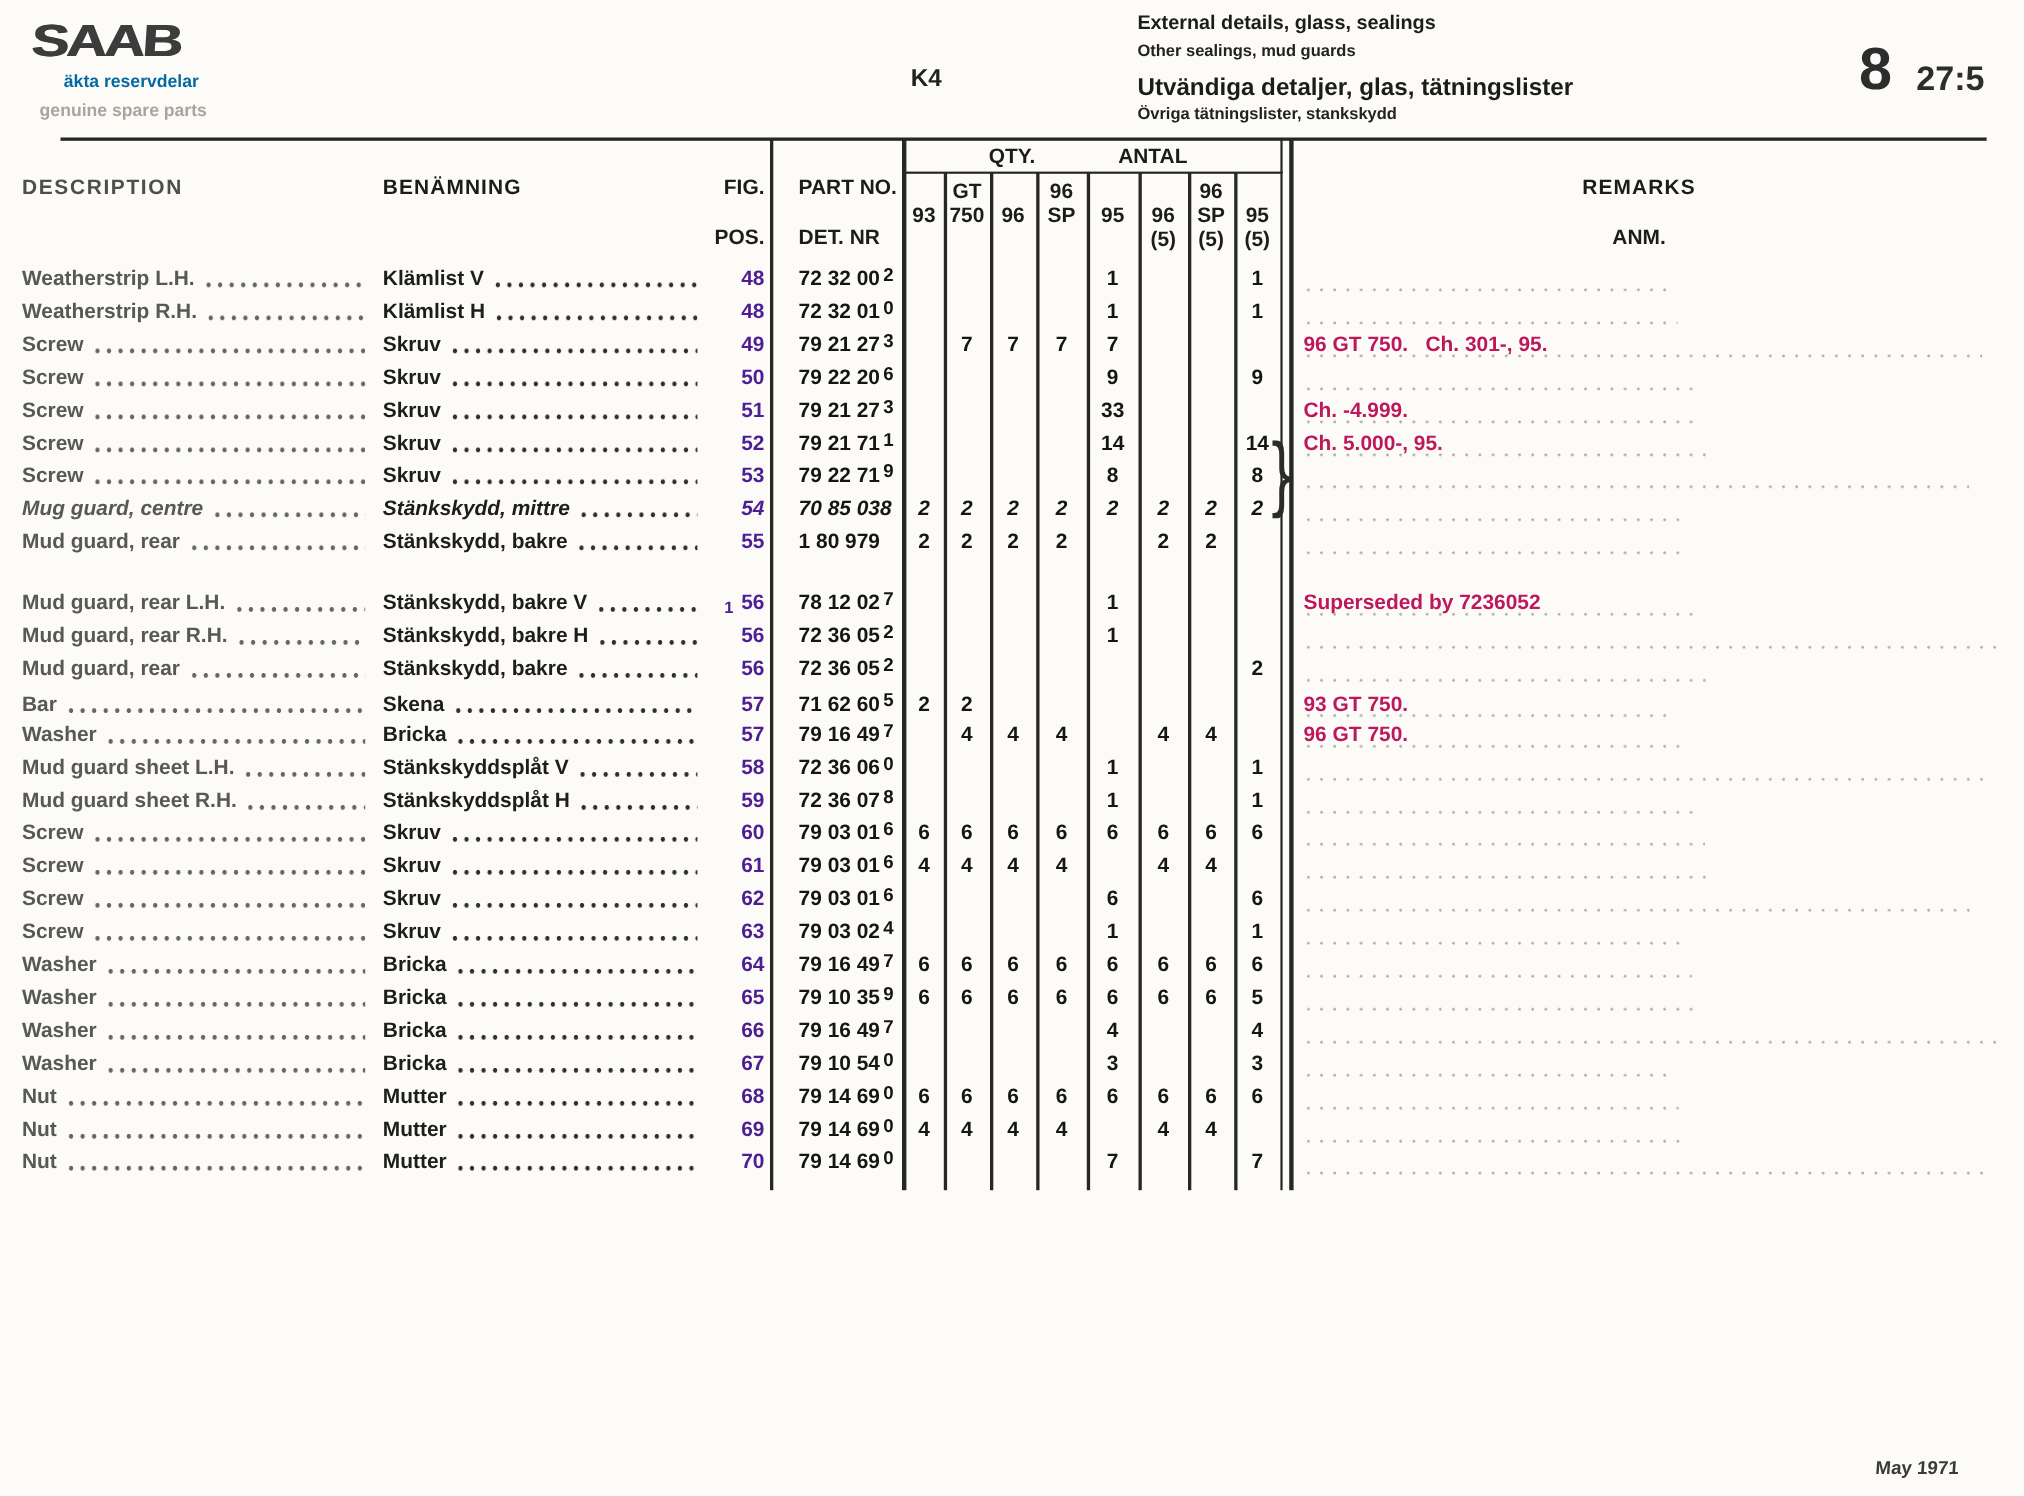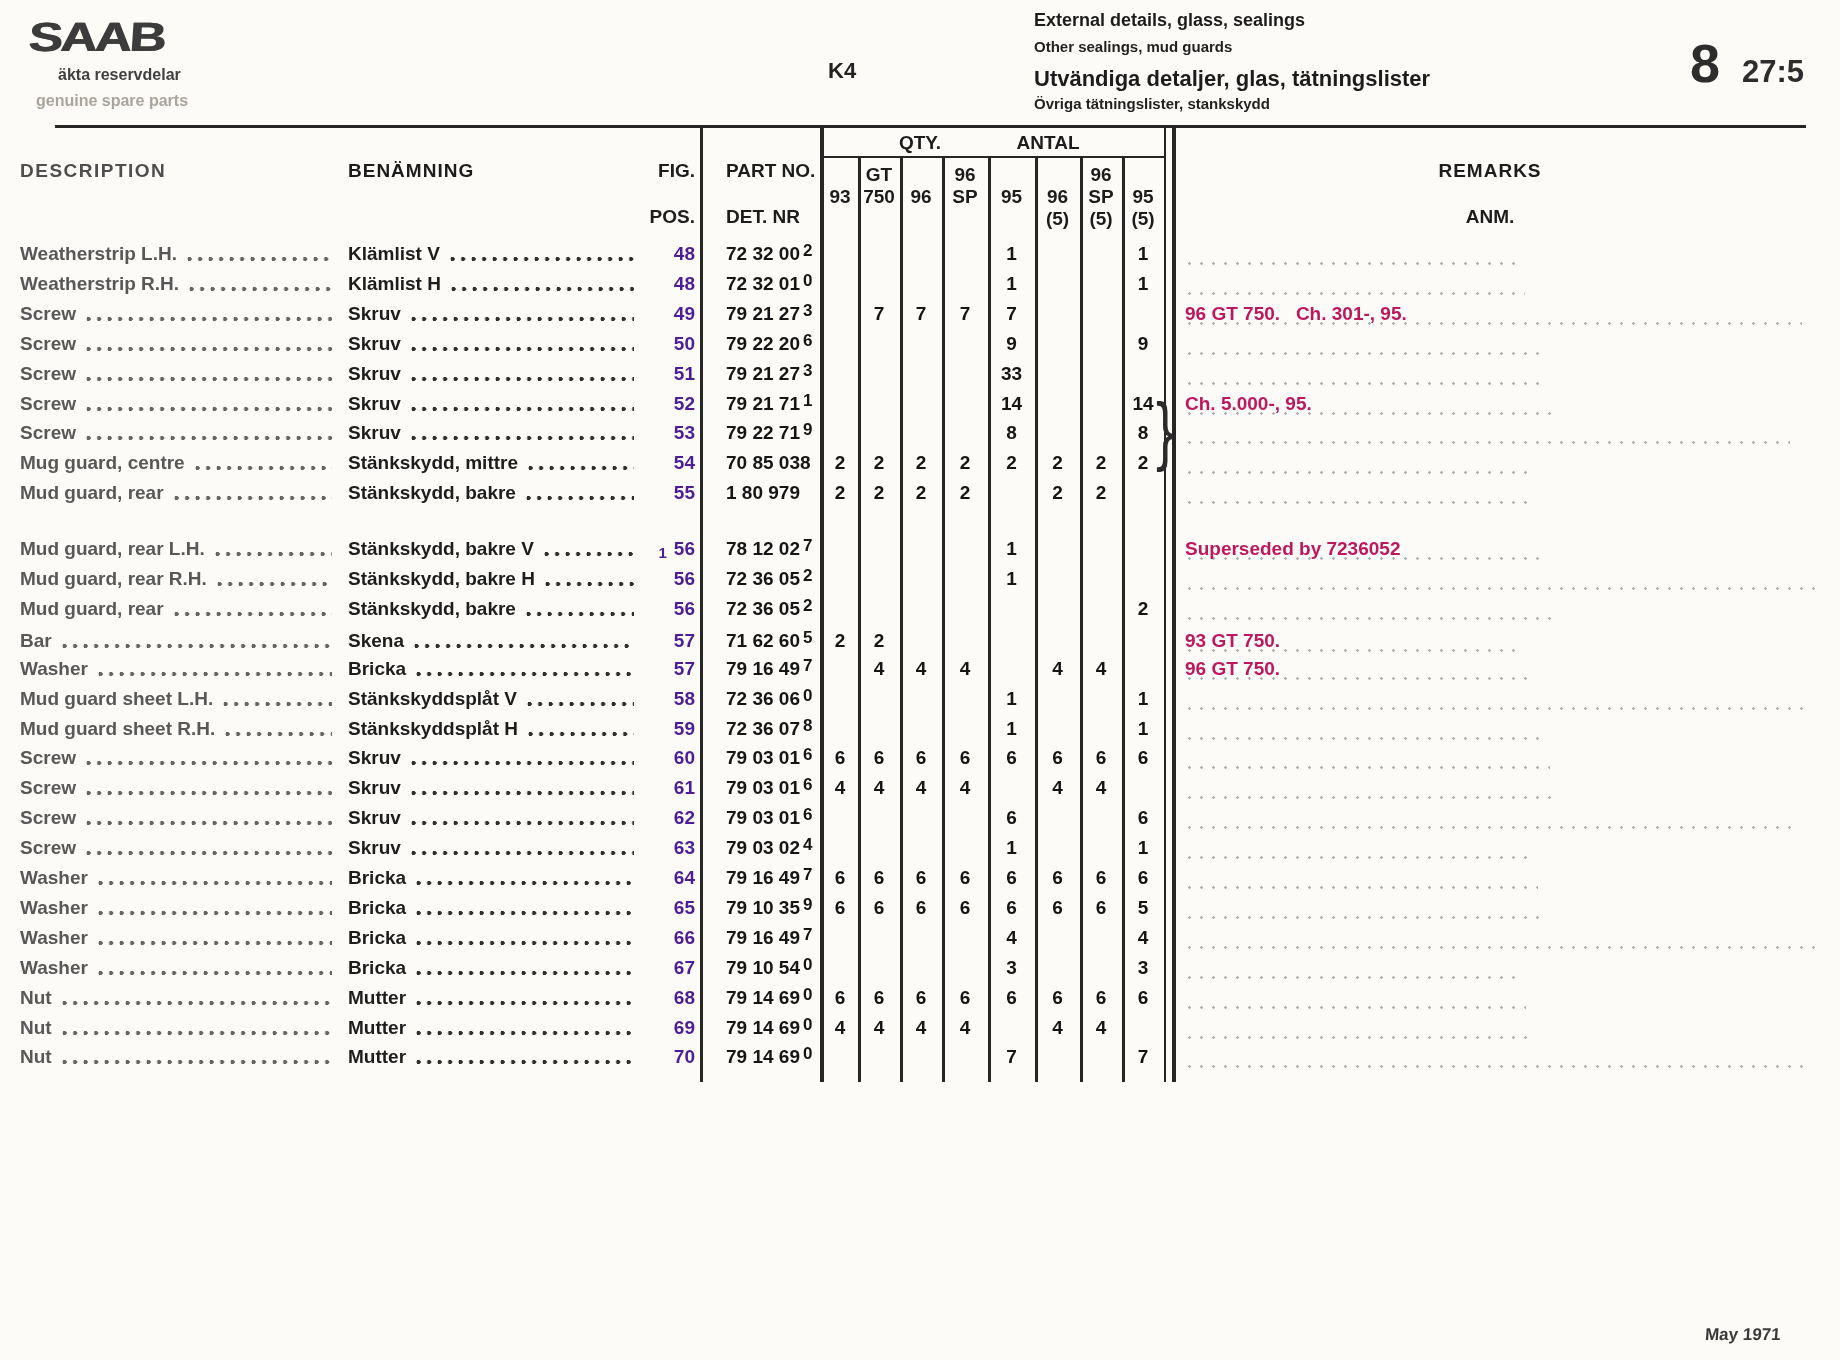--- a/index.html
+++ b/index.html
@@ -7,21 +7,21 @@
     position:relative; width:1840px; height:1360px; overflow:hidden;
     background:#fcfbf8; color:#1f1f1f;
     font-family:"Liberation Sans", sans-serif; font-weight:bold;
   }
   
   .logo{
     position:absolute; left:30px; top:14px; font-size:41px; letter-spacing:-2px;
     color:#3c3c3c; transform:scale(1.25,1.0) skewX(-3deg); transform-origin:left top;
     text-shadow:1px 0 0 currentColor;
   }
-  .logo-sub1{position:absolute; left:58px; top:66px; font-size:16px; color:#404040;}
+  .logo-sub1{position:absolute; left:58px; top:66px; font-size:16px; color:#0369a1;}
   .logo-sub2{position:absolute; left:36px; top:92px; font-size:16px; color:#aaa49a;}
   .section-code{position:absolute; left:828px; top:58px; font-size:22px; color:#222;}
   .title-en {position:absolute; left:1034px; top:10px;  font-size:18px; color:#1c1c1c;}
   .sub-en   {position:absolute; left:1034px; top:38px;  font-size:15px; color:#222;}
   .title-sv {position:absolute; left:1034px; top:66px;  font-size:22px; color:#1c1c1c;}
   .sub-sv   {position:absolute; left:1034px; top:95px;  font-size:15px; color:#222;}
   .page-group{position:absolute; left:1690px; top:32px; font-size:54px; color:#2d2d2d;}
   .page-ref {position:absolute; left:1742px; top:54px; font-size:31px; color:#2d2d2d;}
   
   .hrule-top{position:absolute; left:55px; top:125px; width:1751px; height:3px; background:#262626;}
@@ -265,20 +265,21 @@
     </div>
     <div class="qtycell" style="left: 822px; width: 36px;"></div>
     <div class="qtycell" style="left: 858px; width: 42px;"></div>
     <div class="qtycell" style="left: 900px; width: 42px;"></div>
     <div class="qtycell" style="left: 942px; width: 46px;"></div>
     <div class="qtycell" style="left: 988px; width: 47px;">33</div>
     <div class="qtycell" style="left: 1035px; width: 45px;"></div>
     <div class="qtycell" style="left: 1080px; width: 42px;"></div>
     <div class="qtycell" style="left: 1122px; width: 42px;"></div>
     <div class="rdots" style="width: 358px;"></div>
+    <div class="cell remark">Ch. -4.999.</div>
   </div>
       <div class="row" style="top: 390.5px;">
     <div class="cell desc">
       <span class="txt">Screw</span>
       <span class="dots"></span>
     </div>
     <div class="cell ben">
       <span class="txt">Skruv</span>
       <span class="dots"></span>
     </div>
@@ -318,21 +319,21 @@
     <div class="qtycell" style="left: 858px; width: 42px;"></div>
     <div class="qtycell" style="left: 900px; width: 42px;"></div>
     <div class="qtycell" style="left: 942px; width: 46px;"></div>
     <div class="qtycell" style="left: 988px; width: 47px;">8</div>
     <div class="qtycell" style="left: 1035px; width: 45px;"></div>
     <div class="qtycell" style="left: 1080px; width: 42px;"></div>
     <div class="qtycell" style="left: 1122px; width: 42px;">8</div>
     <div class="rdots" style="width: 602px;"></div>
     <div class="cell remark"></div>
   </div>
-      <div class="row" style="top: 450.3px;">
+      <div class="row" style="top: 450.3px; font-style: italic;">
     <div class="cell desc">
       <span class="txt">Mug guard, centre</span>
       <span class="dots"></span>
     </div>
     <div class="cell ben">
       <span class="txt">Stänkskydd, mittre</span>
       <span class="dots"></span>
     </div>
     <div class="cell fig">
       <span class="prefig"></span><span class="figno">54</span>

